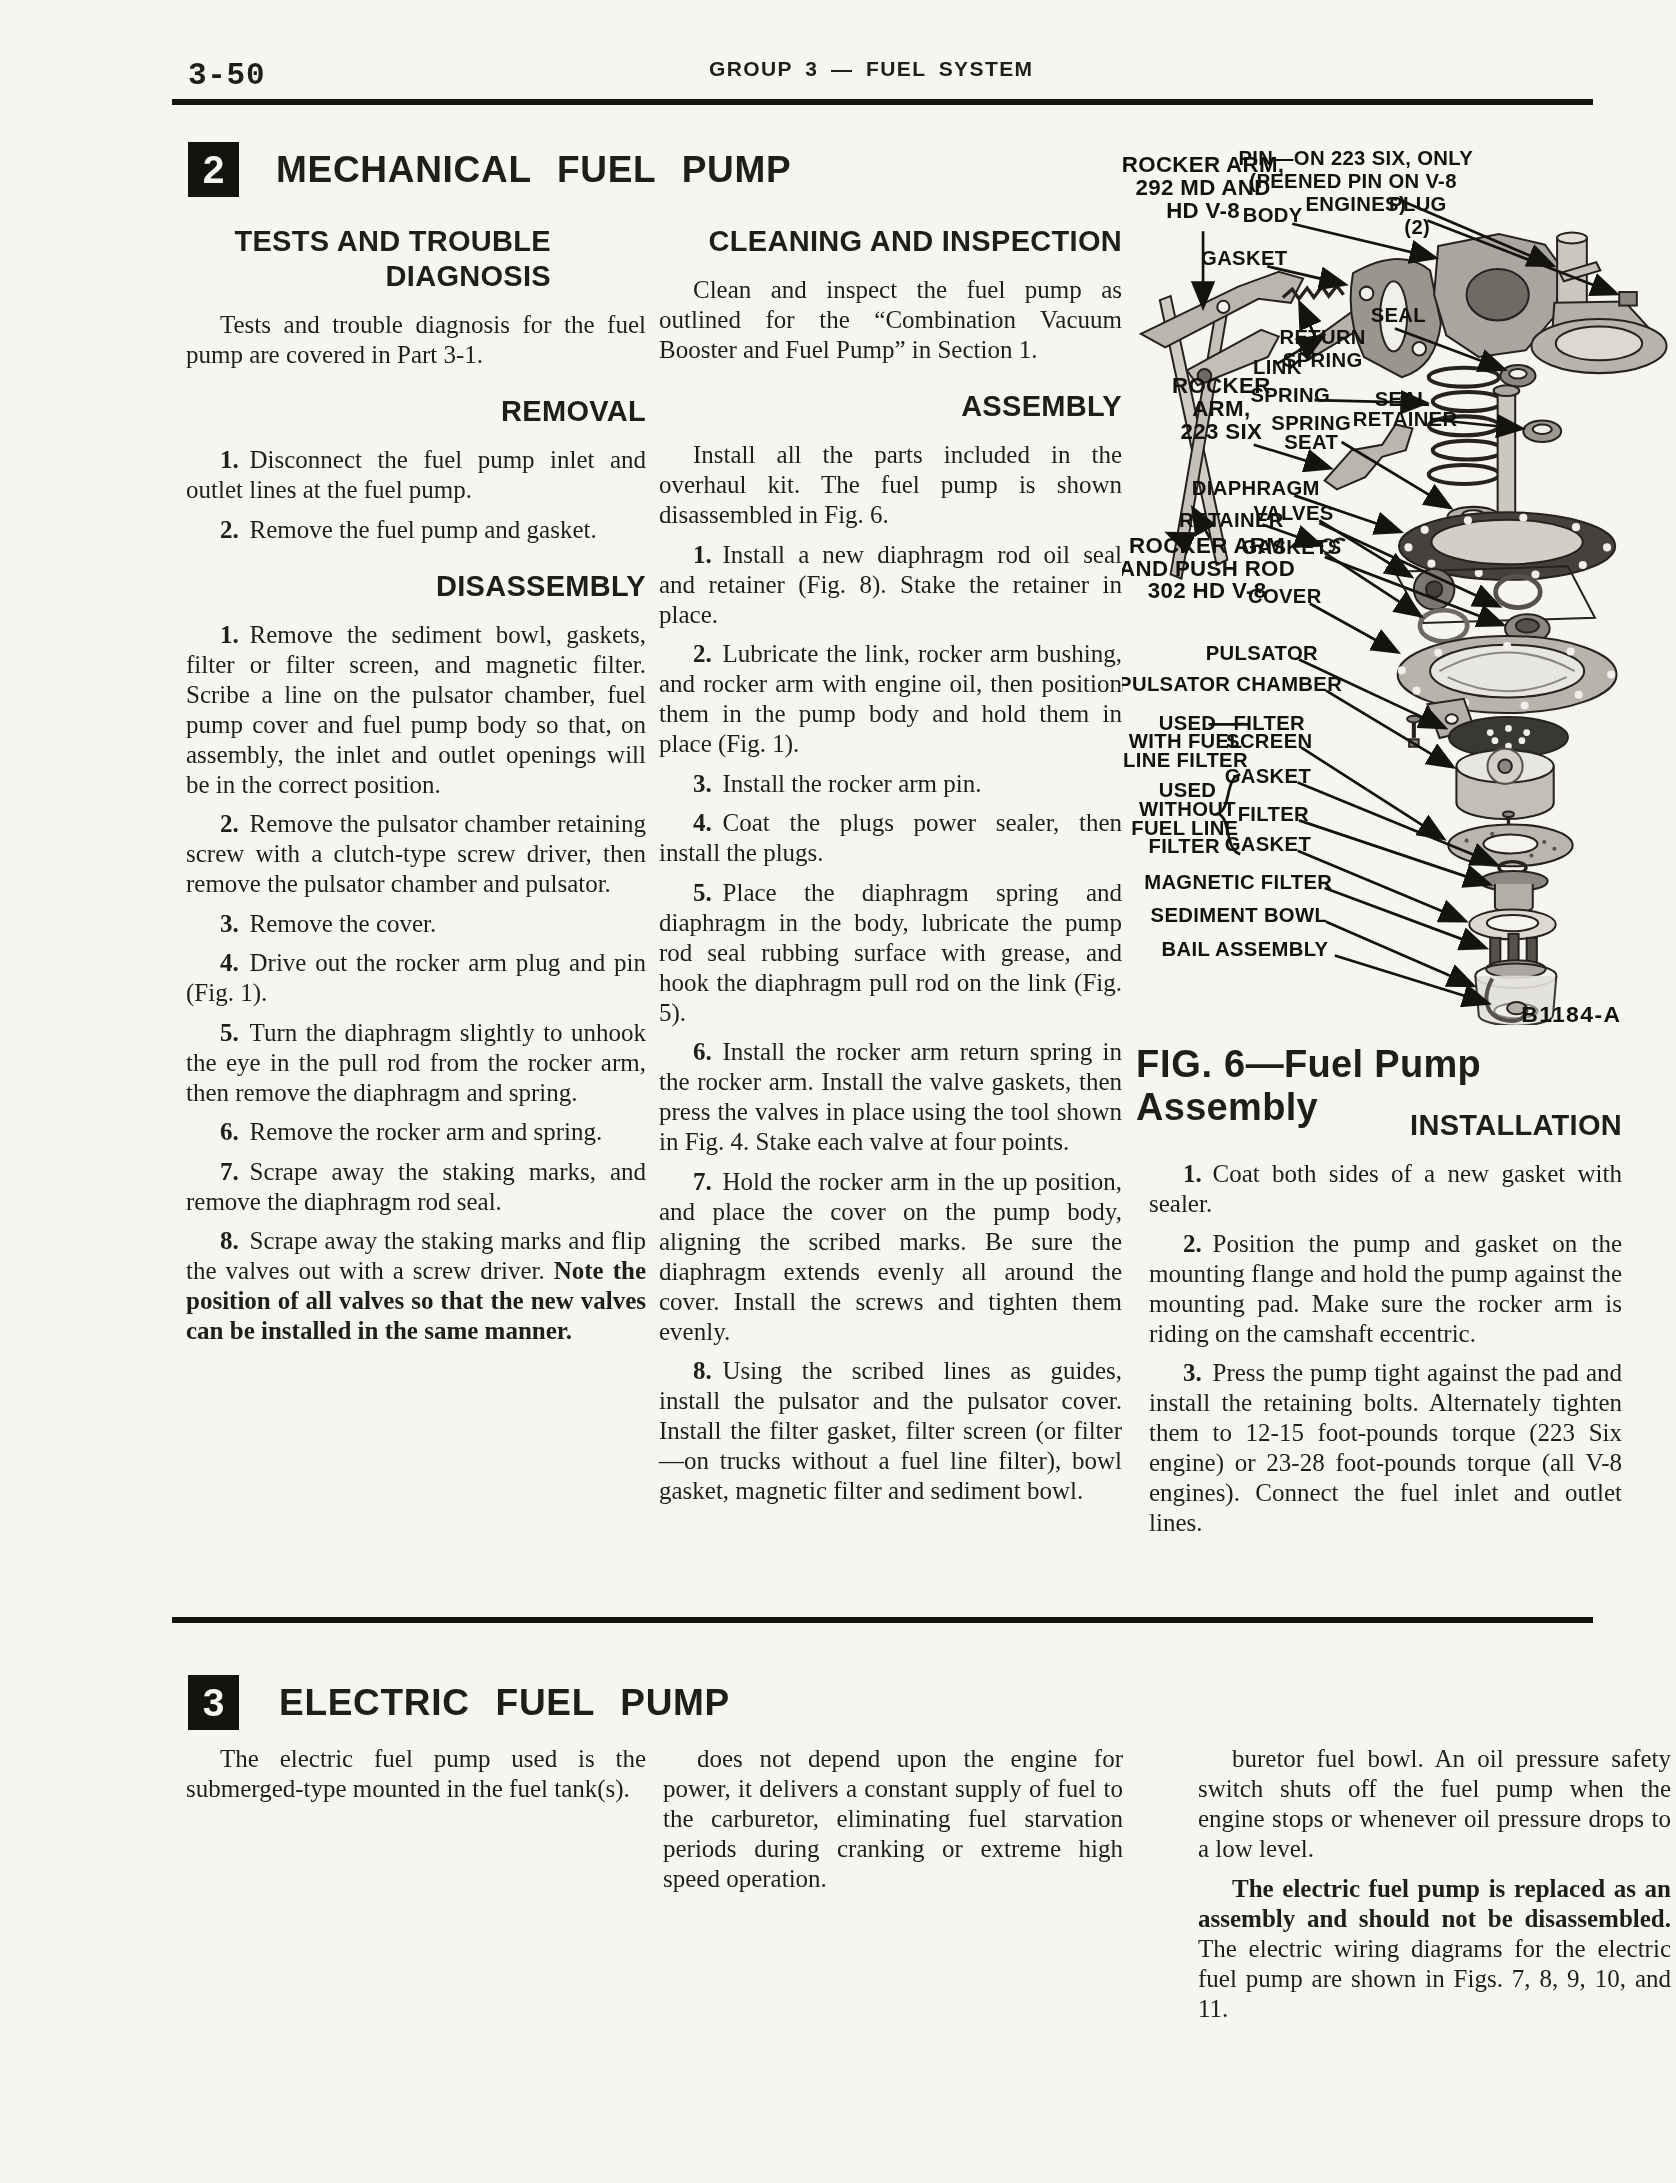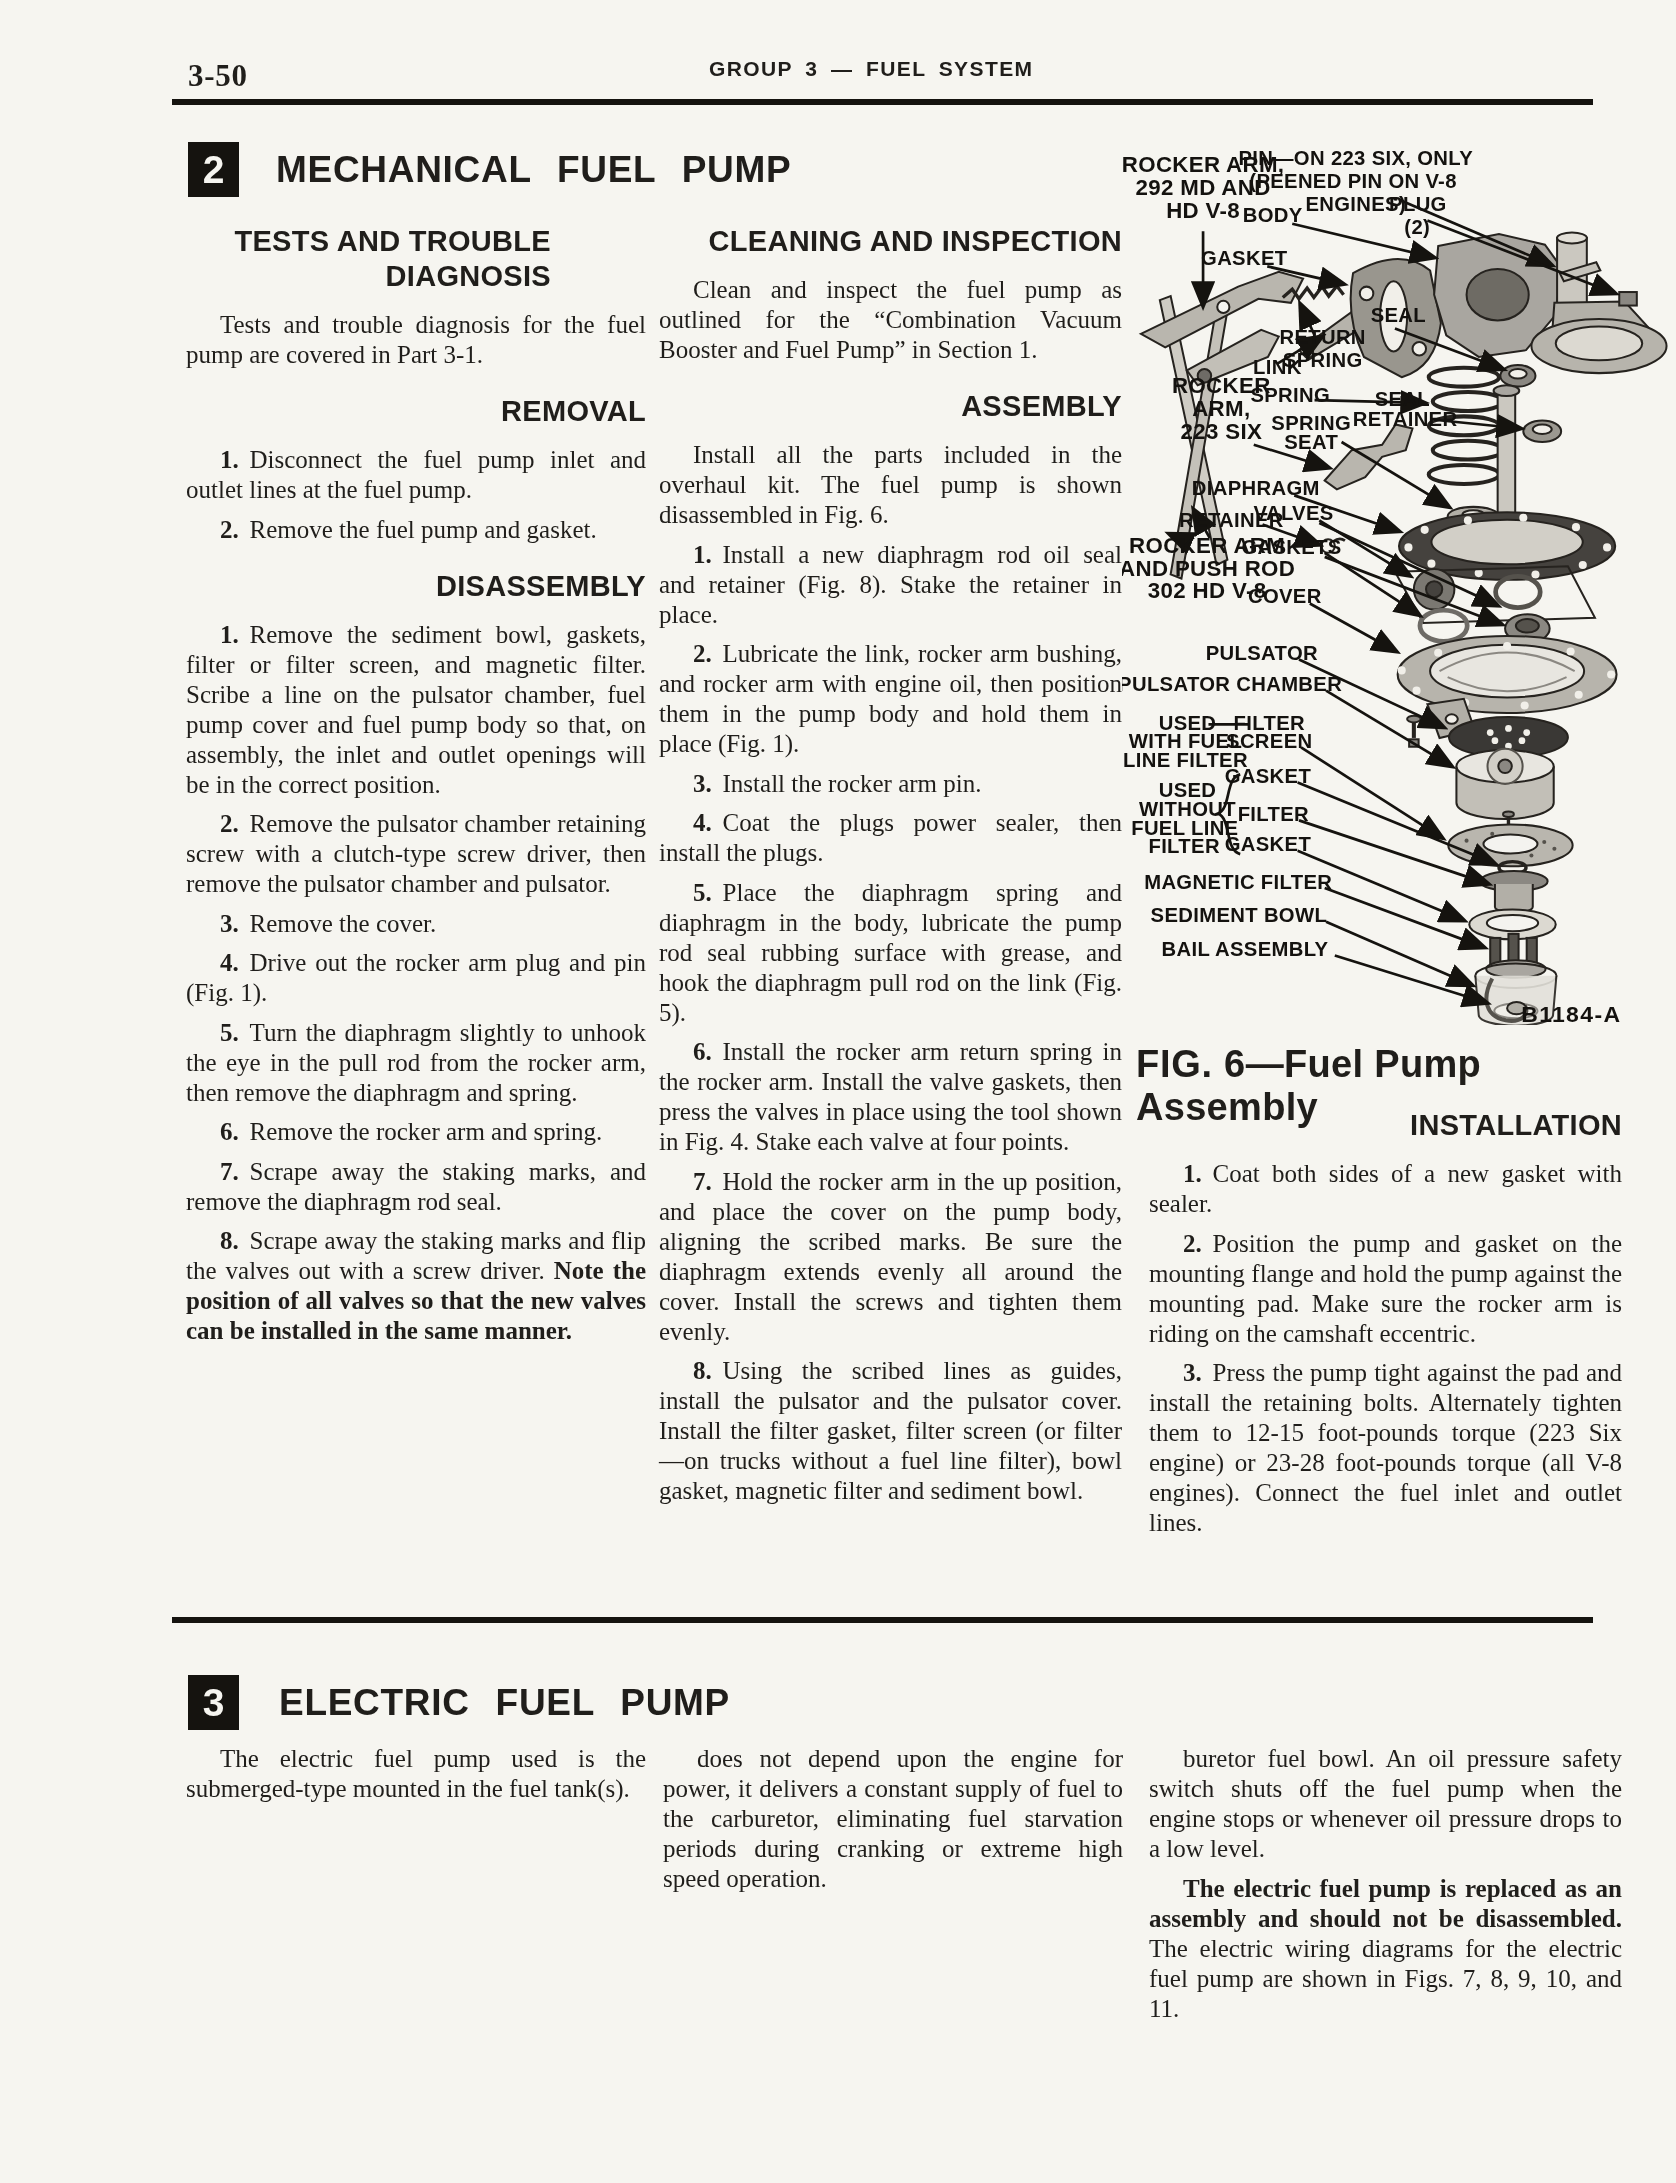--- a/index.html
+++ b/index.html
@@ -1,20 +1,20 @@
 <!DOCTYPE html>
 <html style="font-size:10.8px"><head>
 <meta charset="utf-8">
 <style>
   html,body{margin:0;padding:0;background:#d8d5cf;}
   .page{position:relative;width:1677px;height:2183px;background:#f6f5f0;
         font-family:"Liberation Serif",serif;color:#201e1b;overflow:hidden;}
   .abs{position:absolute;}
   
-  .pagenum{font-family:Liberation Serif, serif;font-weight:bold;font-size:31px;letter-spacing:0.7px;}
+  .pagenum{font-family:Liberation Mono, monospace;font-weight:bold;font-size:31px;letter-spacing:0.7px;}
   .htitle{font-family:"Liberation Sans",sans-serif;font-weight:bold;font-size:21px;letter-spacing:1.4px;word-spacing:5.4px;}
   .rule{background:#15130f;height:6px;}
   
   .badge{width:51px;height:55px;background:#15130f;color:#f6f5f0;display:flex;align-items:center;justify-content:center;
          font-family:"Liberation Sans",sans-serif;font-weight:bold;font-size:39px;}
   .sectitle{font-family:"Liberation Sans",sans-serif;font-weight:bold;font-size:37px;letter-spacing:0.7px;word-spacing:15px;}
   
   .col{font-size:25px;line-height:30px;text-align:justify;}
   .col p{margin:0 0 9.5px 0;text-indent:34px;}
   .sh{font-family:"Liberation Sans",sans-serif;font-weight:bold;font-size:29px;line-height:35px;
@@ -335,19 +335,19 @@
 
   <div class="abs badge" style="left:188px;top:1675px;">3</div>
   <div class="abs sectitle" style="left:279px;top:1682px;">ELECTRIC FUEL PUMP</div>
 
   <div class="abs col" style="left:186px;top:1744px;width:460px;">
     <p>The electric fuel pump used is the submerged-type mounted in the fuel tank(s).</p>
   </div>
   <div class="abs col" style="left:663px;top:1744px;width:460px;">
     <p>does not depend upon the engine for power, it delivers a constant supply of fuel to the carburetor, eliminating fuel starvation periods during cranking or extreme high speed operation.</p>
   </div>
-  <div class="abs col" style="left:1149px;top:1744px;width:473px;">
+  <div class="abs col" style="left:1198px;top:1744px;width:473px;">
     <p>buretor fuel bowl. An oil pressure safety switch shuts off the fuel pump when the engine stops or whenever oil pressure drops to a low level.</p>
     <p><span class="note">The electric fuel pump is replaced as an assembly and should not be disassembled.</span><span> The electric wiring diagrams for the electric fuel pump are shown in Figs. 7, 8, 9, 10, and 11.</span></p>
   </div>
 
 </div>
 
 
 </body></html>

